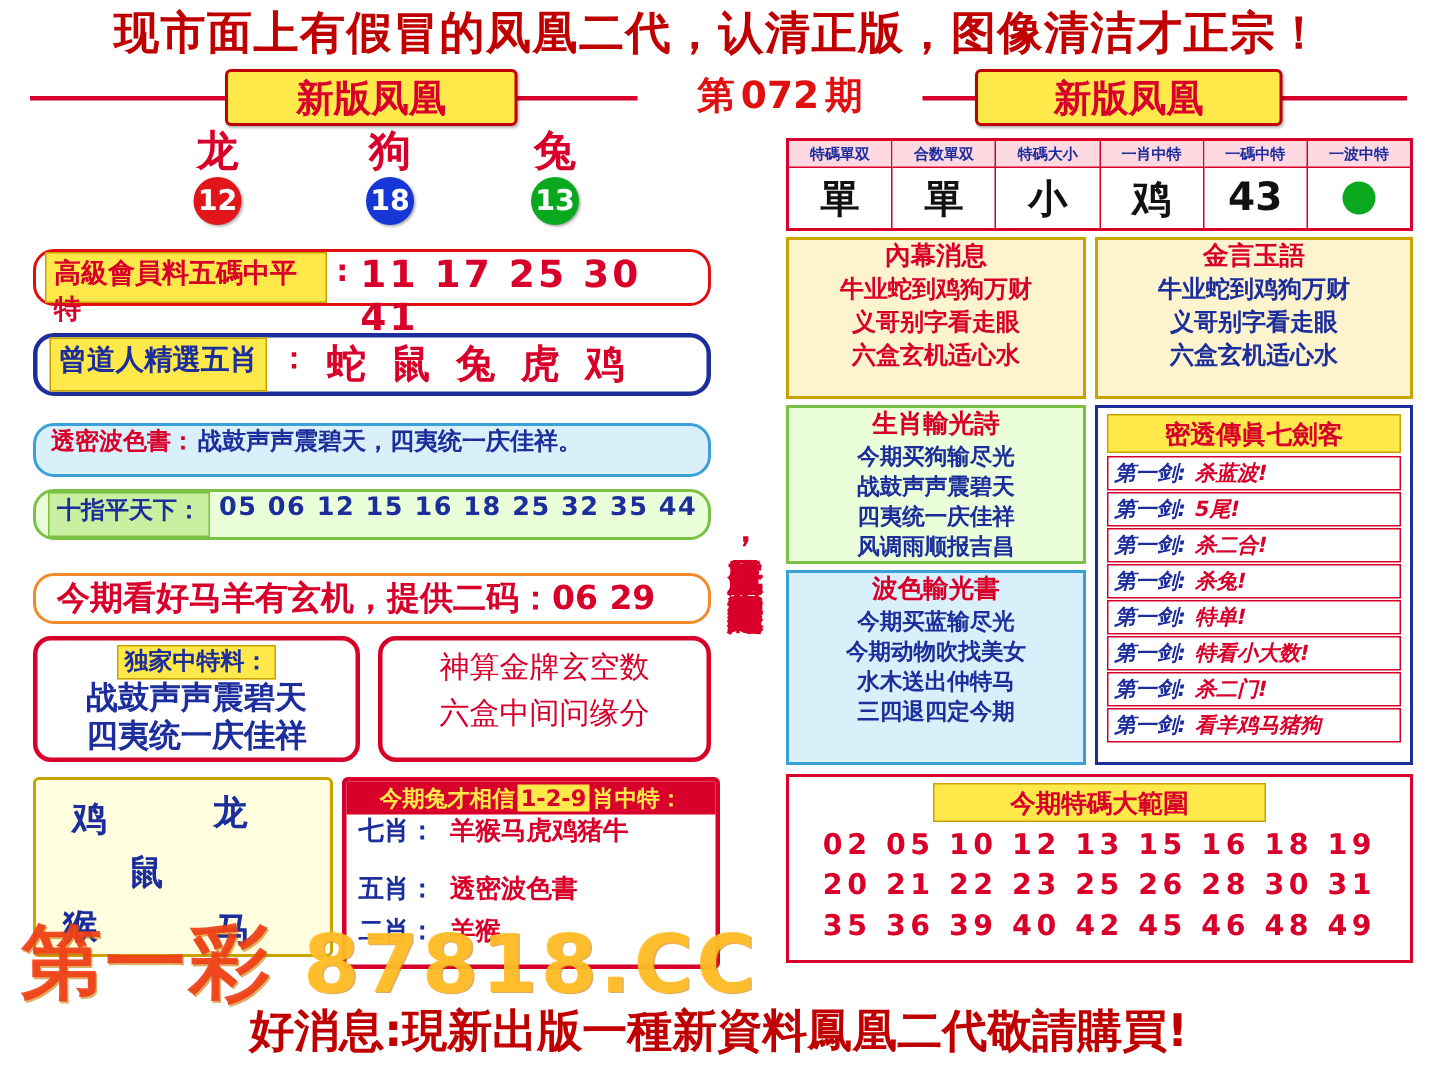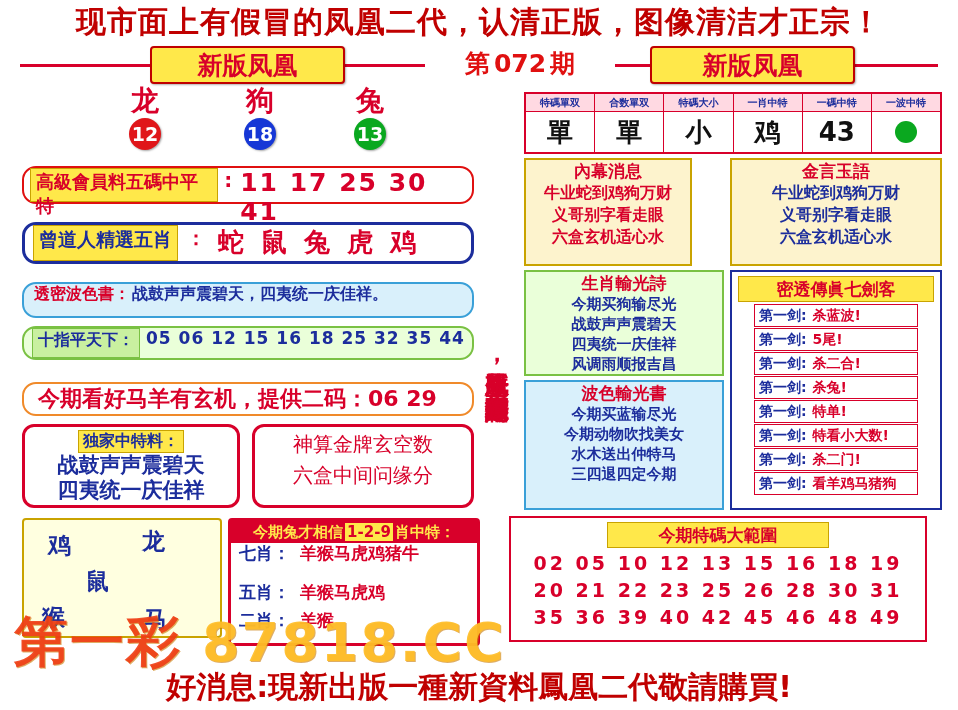--- a/index.html
+++ b/index.html
@@ -168,21 +168,21 @@
   .dotgreen{width:22px;height:22px;border-radius:50%;background:#0aa81f;}
 
   
   .panel{position:absolute;box-sizing:border-box;}
   .panel-hd{
     font-size:17px;font-weight:bold;color:#d8002a;text-align:center;
     line-height:22px;
   }
 
   .p-neimu{
-    left:524px;top:158px;width:168px;height:108px;
+    left:524px;top:158px;width:200px;height:108px;
     border:2px solid #c9a300;background:#fdf3cd;
   }
   .p-neimu .ln{color:#d8002a;font-size:16px;font-weight:bold;text-align:center;line-height:22px;}
 
   .p-jinyan{
     left:730px;top:158px;width:212px;height:108px;
     border:2px solid #c9a300;background:#fdf3cd;
   }
   .p-jinyan .ln{color:#1c2d9c;font-size:16px;font-weight:bold;text-align:center;line-height:22px;}
 
@@ -203,28 +203,28 @@
   .p-jian{
     left:730px;top:270px;width:212px;height:240px;
     border:2px solid #1c2d9c;background:#fff;
   }
   .p-jian .jhd{
     margin:4px 6px 2px;height:24px;background:#ffe84a;border:1px solid #c9a300;
     color:#d8002a;font-size:17px;font-weight:bold;
     display:flex;align-items:center;justify-content:center;
   }
   .p-jian .jrow{
-    margin:1px 22px;height:23px;border:1px solid #d8002a;background:#fff;
-    display:flex;align-items:center;box-sizing:border-box;
+    margin:1px 6px;height:23px;border:1px solid #d8002a;background:#fff;
+    display:flex;align-items:center;box-sizing:border-box;font-style:italic;
   }
   .p-jian .jrow .lab{color:#1c2d9c;font-size:14px;font-weight:bold;margin-left:4px;}
   .p-jian .jrow .v{color:#d8002a;font-size:14px;font-weight:bold;margin-left:6px;}
 
   .p-fanwei{
-    left:509px;top:516px;width:418px;height:126px;
+    left:524px;top:516px;width:418px;height:126px;
     border:2px solid #d8002a;background:#fff;
   }
   .p-fanwei .fhd{
     margin:4px auto 2px;width:220px;height:24px;background:#ffe84a;
     border:1px solid #c9a300;color:#d8002a;font-size:17px;font-weight:bold;
     display:flex;align-items:center;justify-content:center;
   }
   .p-fanwei .frow{
     color:#d8002a;font-size:19px;font-weight:bold;text-align:center;
     line-height:27px;letter-spacing:3px;
@@ -336,21 +336,21 @@
       <span>今期兔才相信</span>
       <span class="mid">1-2-9</span>
       <span>肖中特：</span>
     </div>
     <div class="ln" style="top:21px;">
       <span class="lab">七肖：</span>
       <span class="v">羊猴马虎鸡猪牛</span>
     </div>
     <div class="ln" style="top:60px;">
       <span class="lab">五肖：</span>
-      <span class="v">羊猴马虎鸡</span>
+      <span class="v">透密波色書</span>
     </div>
     <div class="ln" style="top:88px;">
       <span class="lab">二肖：</span>
       <span class="v">羊猴</span>
     </div>
   </div>
 
   <div class="vertical-title">鳳凰全新改版，請彩民長期跟踪定有收獲</div>
 
   <div class="rt-table">

